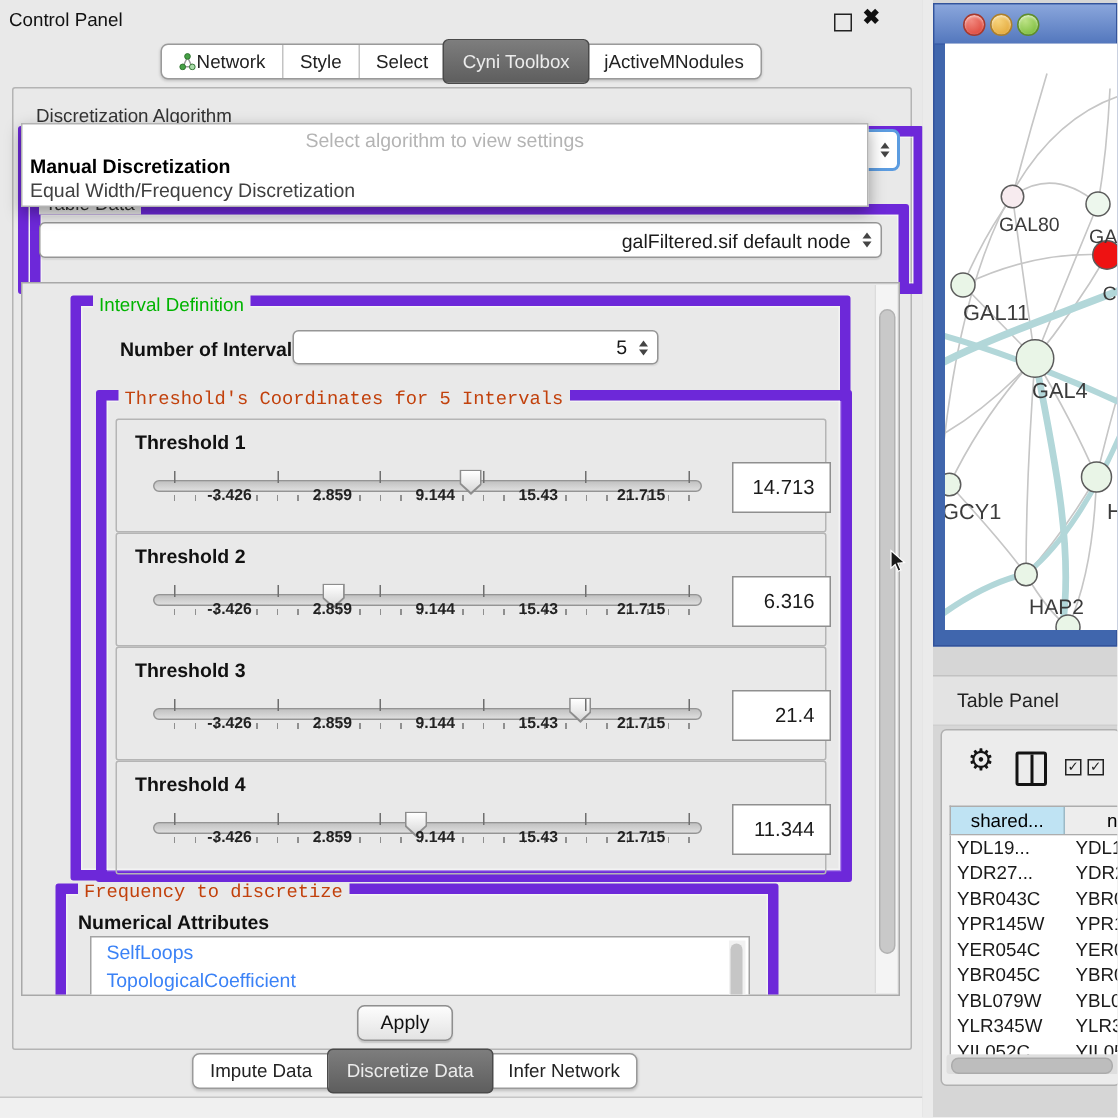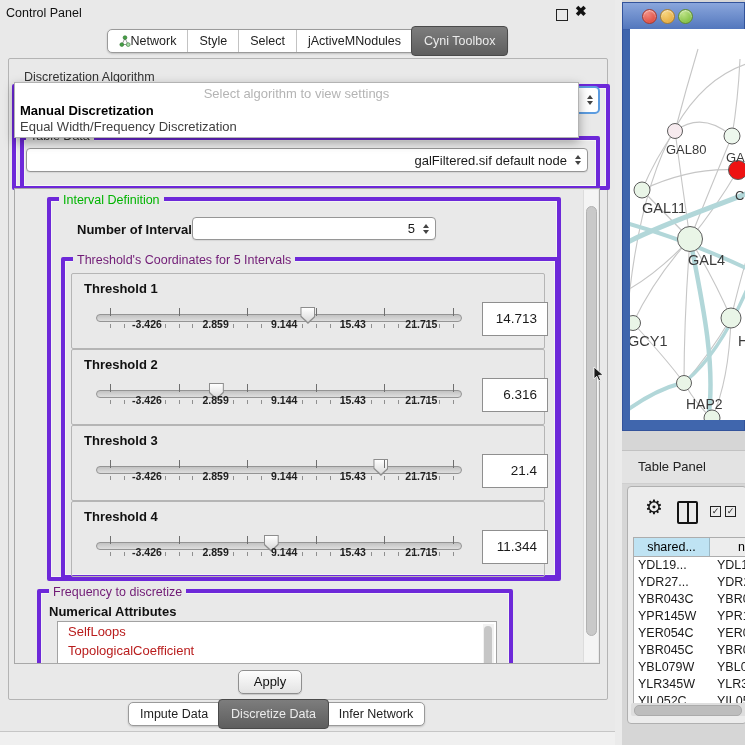--- a/index.html
+++ b/index.html
@@ -16,25 +16,25 @@
   .tabs-center{top:29px;left:0;width:615px;display:flex;justify-content:center;}
   .seg{display:inline-flex;align-items:center;background:#fff;border:1px solid #9a9a9a;border-radius:5px;
        height:22px;font-size:12.5px;color:#222;box-shadow:0 1px 2px rgba(0,0,0,.18);}
   .tab{display:inline-flex;align-items:center;padding:0 11px;line-height:22px;white-space:nowrap;cursor:default;}
   .tab + .tab{border-left:1px solid #c3c3c3;}
   .tab.sel{background:linear-gradient(#7d7d7d,#5e5e5e);color:#ececec;border-radius:4px;
            margin:-3px -1px;padding:3px 12px;border:1px solid #4a4a4a;}
   .tab.sel + .tab{border-left:none;}
 
   
-  .group{position:absolute;border:4px solid #6d28d9;border-radius:2px;
+  .group{position:absolute;border:7px solid #6d28d9;border-radius:2px;
          box-shadow:inset 0 0 0 1px rgba(255,255,255,.45);}
   .gtitle{position:absolute;font-size:12.5px;background:#e9e9e9;padding:0 4px;white-space:nowrap;z-index:3;}
   .t-green{color:#00b400;}
-  .t-blue{color:#701a75;}
+  .t-blue{color:#c2410c;font-family:Liberation Mono, monospace;}
   .t-dark{color:#333;}
 
   .outer-box{left:8px;top:58px;width:598px;height:640px;border:1px solid #b4b4b4;border-radius:2px;}
 
   
   .combo{position:absolute;background:#fff;border:1px solid #969696;border-radius:4px;
          font-size:13px;display:flex;align-items:center;padding:0 20px 0 8px;box-shadow:0 1px 1px rgba(0,0,0,.08);justify-content:flex-end;}
   .spin{position:absolute;right:6px;top:50%;transform:translateY(-50%);display:flex;flex-direction:column;gap:2px;}
   .spin i{display:block;width:0;height:0;border-left:3.5px solid transparent;border-right:3.5px solid transparent;}
   .spin .up{border-bottom:4px solid #444;}
@@ -69,21 +69,21 @@
   .thumb{position:absolute;top:-1px;width:15px;height:17px;
          clip-path:polygon(0 0,100% 0,100% 58%,50% 100%,0 58%);background:#8d8d8d;}
   .thumb .thumb-in{position:absolute;left:1px;top:1px;right:1px;bottom:2px;
          clip-path:polygon(0 0,100% 0,100% 58%,50% 100%,0 58%);background:linear-gradient(#ffffff,#d9d9d9);}
   .valbox{position:absolute;left:410px;top:28px;width:54px;height:32px;background:#fff;border:1px solid #8f8f8f;
           font-size:13.5px;text-align:right;line-height:32px;padding-right:10px;box-sizing:content-box;}
 
   
   .attr-sub{position:absolute;left:8px;top:11px;font-size:13px;font-weight:700;color:#111;}
   .attr-list{position:absolute;left:16px;top:28px;width:438px;height:70px;background:#fff;border:1px solid #a2a2a2;}
-  .attr-item{padding:2px 0 2px 10px;font-size:13px;line-height:15px;color:#b91c1c;}
+  .attr-item{padding:2px 0 2px 10px;font-size:13px;line-height:15px;color:#3b82f6;}
   .attr-scroll{position:absolute;right:2px;top:2px;width:11px;height:64px;background:#f1f1f1;}
   .attr-scroll .thumb-v2{position:absolute;left:1px;top:2px;width:8px;height:44px;background:#c6c6c6;border-radius:5px;}
 
   .apply-btn{left:238px;top:670px;width:62px;height:22px;background:linear-gradient(#fdfdfd,#e3e3e3);
              border:1px solid #8f8f8f;border-radius:5px;font-size:13px;text-align:center;line-height:21px;color:#111;
              box-shadow:0 1px 1px rgba(0,0,0,.15);}
   .bottom-tabs{left:128px;top:702px;}
   .panel-bottom-line{left:0;top:731px;width:615px;height:1px;background:#c6c6c6;}
   .panel-bottom{left:0;top:732px;width:615px;height:13px;background:#f0f0f0;}
 
@@ -140,25 +140,25 @@
             <circle cx="9.2" cy="9.6" r="1.9" fill="#aadcaa" stroke="#2d702d" stroke-width="0.6"></circle>
           </svg>
           <span>Network</span>
         </span>
         <span class="tab">
           <span>Style</span>
         </span>
         <span class="tab">
           <span>Select</span>
         </span>
-        <span class="tab">
-          <span>jActiveMNodules</span>
-        </span>
         <span class="tab sel">
           <span>Cyni Toolbox</span>
+        </span>
+        <span class="tab">
+          <span>jActiveMNodules</span>
         </span>
       </div>
   </div>
 
   <div class="abs outer-box"></div>
 
   <div class="group" style="left:12px;top:84px;width:590px;height:98px;"></div>
   <div class="abs gtitle t-dark" style="left:20px;top:70px;z-index:2;">Discretization Algorithm</div>
 
   <div class="abs combo-fragment">

